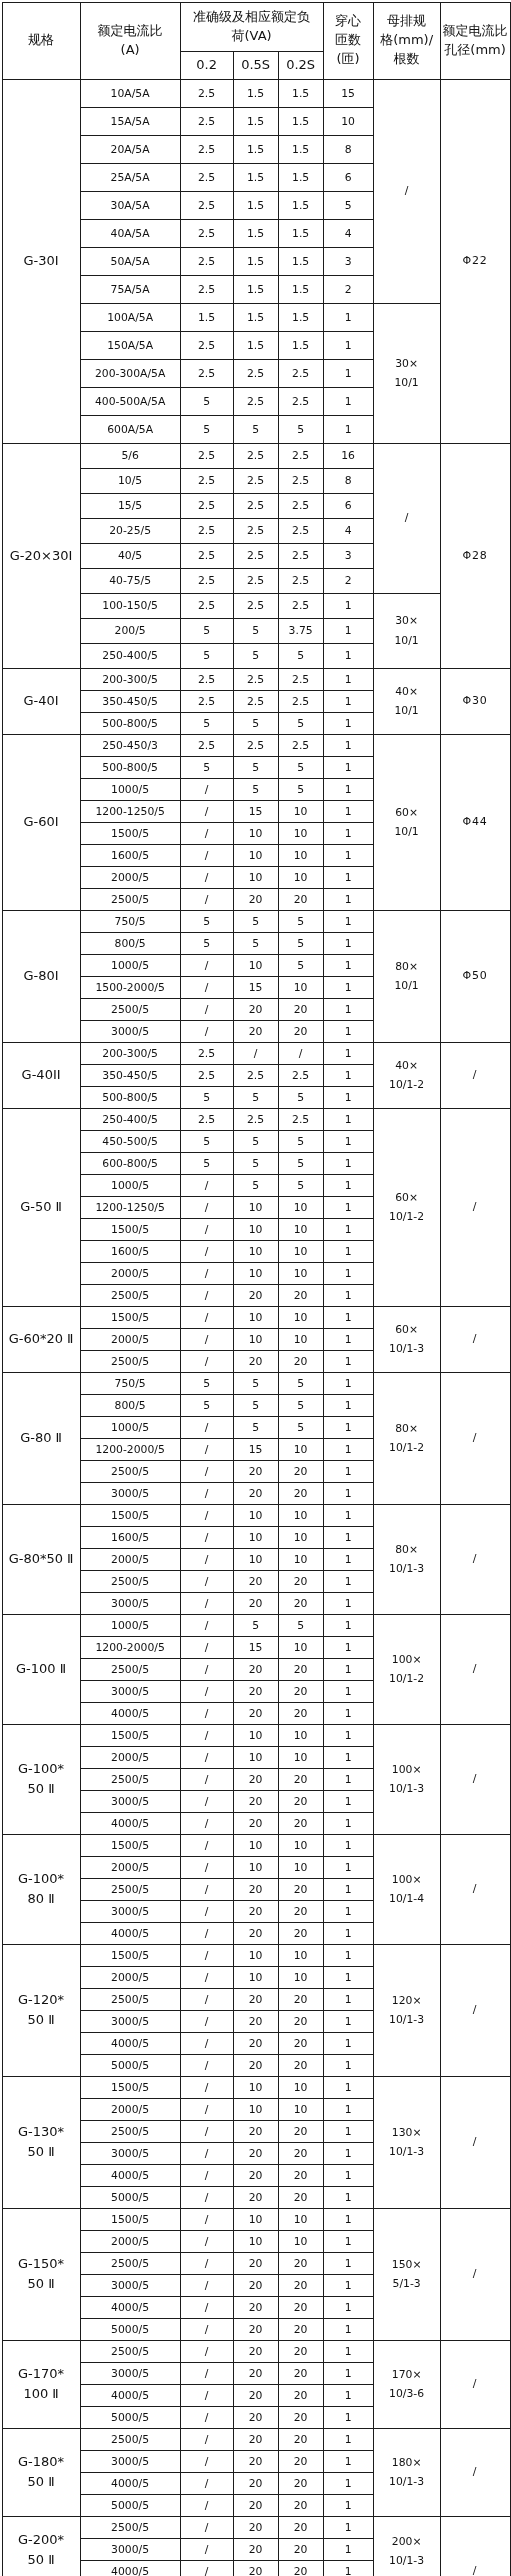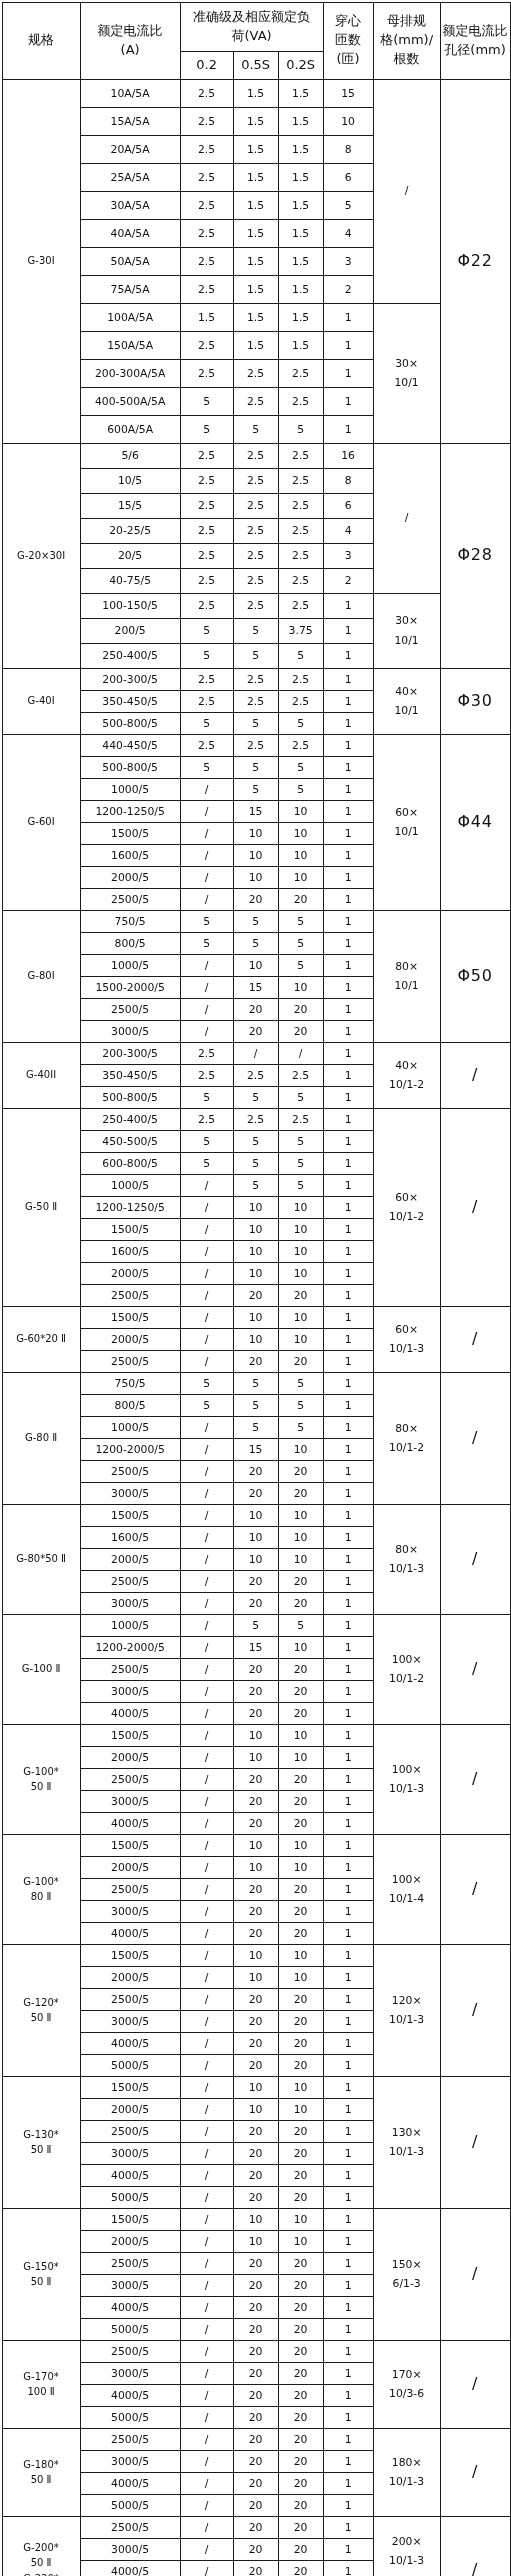--- a/index.html
+++ b/index.html
@@ -39,23 +39,23 @@
   }
   thead tr.sub th{height:27px;margin-left:12px;}
   tbody td{
     font-size:10.8px;
     line-height:1.4;
     height:21px;
   }
   tbody tr.h0 td{height:27px;}
   tbody tr.h1 td{height:24px;}
   tbody tr.tall td{height:42px;}
-  td.spec-cell{font-size:10px;line-height:1.55;margin-top:24px;}
+  td.spec-cell{font-size:13px;line-height:1.55;margin-top:24px;}
   td.busbar-cell{font-size:10.8px;line-height:1.8;}
-  td.hole-cell{font-size:16px;letter-spacing:0.8px;}
+  td.hole-cell{font-size:11px;letter-spacing:0.8px;}
 </style>
 </head>
 <body>
 
 <div class="page">
   <table class="spec">
     <colgroup>
       <col style="width:78px">
       <col style="width:100px">
       <col style="width:53px">
@@ -209,21 +209,21 @@
           <td>6</td>
         </tr>
         <tr class="h1">
           <td>20-25/5</td>
           <td>2.5</td>
           <td>2.5</td>
           <td>2.5</td>
           <td>4</td>
         </tr>
         <tr class="h1">
-          <td>20/5</td>
+          <td>40/5</td>
           <td>2.5</td>
           <td>2.5</td>
           <td>2.5</td>
           <td>3</td>
         </tr>
         <tr class="h1">
           <td>40-75/5</td>
           <td>2.5</td>
           <td>2.5</td>
           <td>2.5</td>
@@ -272,21 +272,21 @@
         </tr>
         <tr>
           <td>500-800/5</td>
           <td>5</td>
           <td>5</td>
           <td>5</td>
           <td>1</td>
         </tr>
         <tr>
           <td class="spec-cell" rowspan="8">G-60I</td>
-          <td>440-450/5</td>
+          <td>250-450/3</td>
           <td>2.5</td>
           <td>2.5</td>
           <td>2.5</td>
           <td>1</td>
           <td class="busbar-cell" rowspan="8">60×
 10/1</td>
           <td class="hole-cell" rowspan="8">Φ44</td>
         </tr>
         <tr>
           <td>500-800/5</td>
@@ -800,21 +800,21 @@
         </tr>
         <tr>
           <td class="spec-cell" rowspan="6">G-150*
 50 Ⅱ</td>
           <td>1500/5</td>
           <td>/</td>
           <td>10</td>
           <td>10</td>
           <td>1</td>
           <td class="busbar-cell" rowspan="6">150×
-6/1-3</td>
+5/1-3</td>
           <td class="hole-cell" rowspan="6">/</td>
         </tr>
         <tr>
           <td>2000/5</td>
           <td>/</td>
           <td>10</td>
           <td>10</td>
           <td>1</td>
         </tr>
         <tr>

